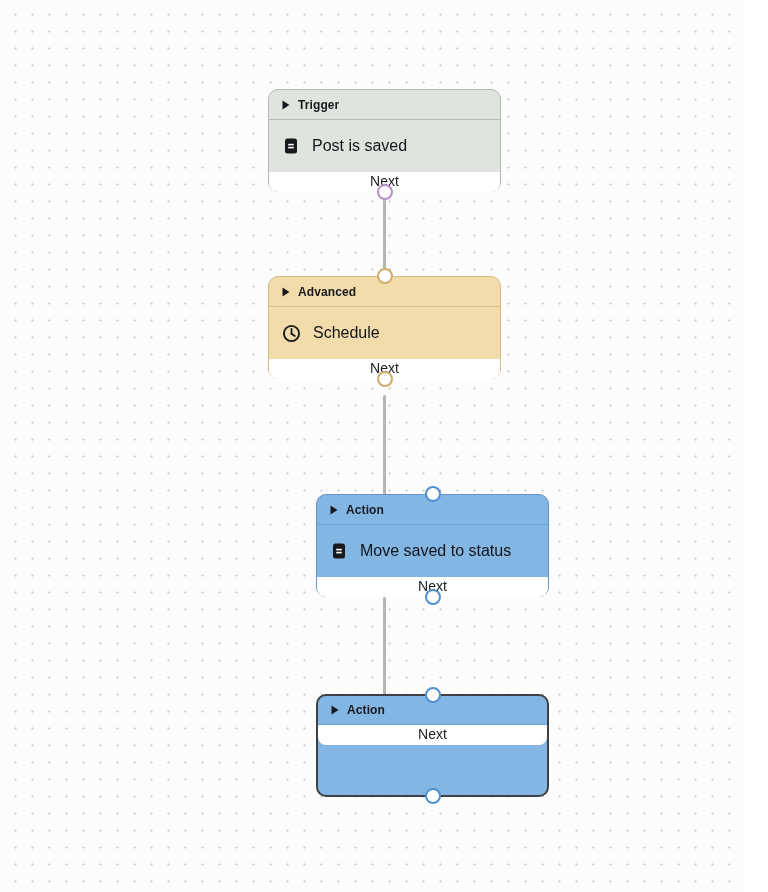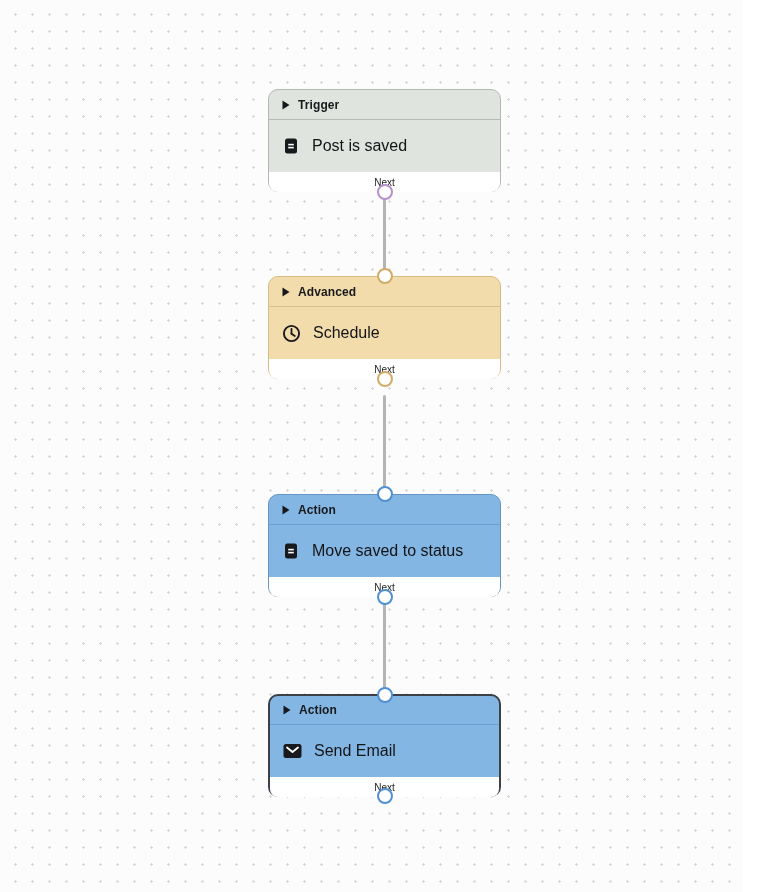--- a/index.html
+++ b/index.html
@@ -29,21 +29,21 @@
     position: absolute;
     left: 268px;
     width: 233px;
     height: 103px;
     border-radius: 10px;
     border: 1px solid;
     z-index: 2;
   }
   .node-trigger  { background: #dfe5de; border-color: #b2b8b1; }
   .node-advanced { background: #f3dcab; border-color: #d5bc85; }
-  .node-action   { background: #84b6e3; border-color: #6396c7; }
+  .node-action   { background: #84b6e3; border-color: #6396c7; margin-left: 48px; }
   .node.selected { border: 2px solid #3b4147; }
   .node-header {
     display: flex;
     align-items: center;
     gap: 8px;
     height: 30px;
     padding: 0 13px;
     border-bottom: 1px solid;
     border-radius: 9px 9px 0 0;
     cursor: pointer;
@@ -73,21 +73,21 @@
     white-space: nowrap;
   }
   .node-footer {
     height: 20px;
     background: #ffffff;
     border-radius: 0 0 9px 9px;
     text-align: center;
   }
   .node.selected .node-footer { height: 20px; border-radius: 0 0 8px 8px; }
   .next-label {
-    font-size: 10px;
+    font-size: 14px;
     font-weight: 500;
     line-height: 19px;
     color: #1c1e21;
   }
   .port {
     position: absolute;
     left: 50%;
     margin-left: -8px;
     width: 16px;
     height: 16px;
@@ -192,29 +192,20 @@
 
   <div class="node node-action selected" style="top:694px;">
     <div class="node-header">
       <span class="caret">
         <svg width="8" height="10" viewBox="0 0 8 10">
             <path d="M0.5 0.5 L7.5 5 L0.5 9.5 Z" fill="#17191c"></path>
           </svg>
       </span>
       <span class="node-category">Action</span>
     </div>
-    <div class="node-body">
-      <span class="icon">
-        <svg width="19" height="16" viewBox="0 0 19 16">
-          <rect x="0.5" y="1" width="18" height="14" rx="2.5" fill="#17191c"></rect>
-          <polyline points="4,4.5 9.5,9 15,4.5" fill="none" stroke="#ffffff" stroke-width="1.8" stroke-linecap="round" stroke-linejoin="round"></polyline>
-        </svg>
-      </span>
-      <span class="node-label">Send Email</span>
-    </div>
     <div class="node-footer">
       <span class="next-label">Next</span>
     </div>
     <span class="port port-in port-blue"></span>
     <span class="port port-out port-blue"></span>
   </div>
 
 </div>
 
 </body></html>

